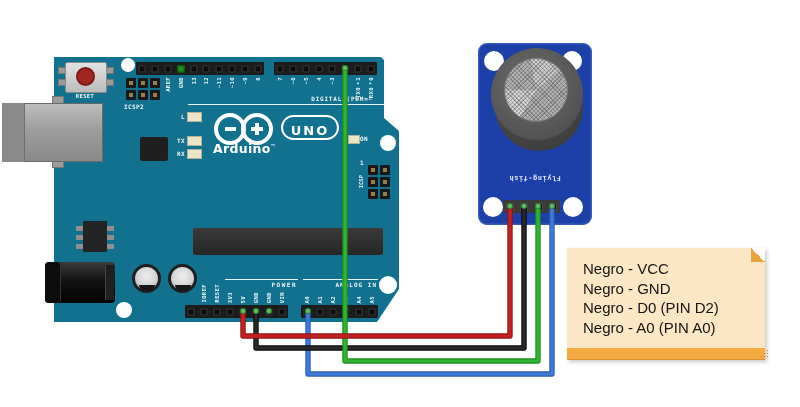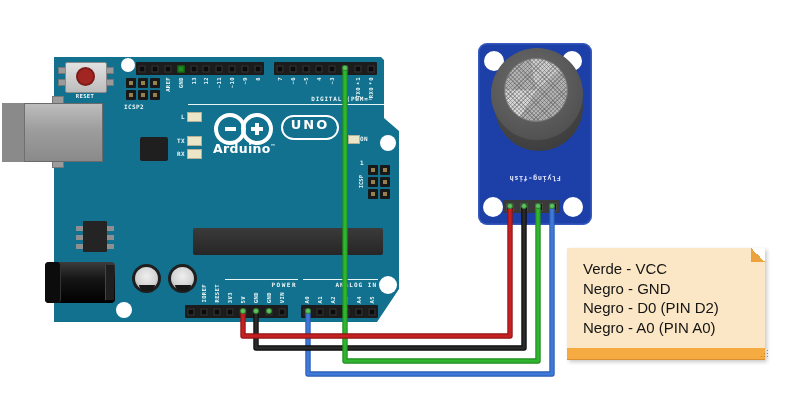--- a/index.html
+++ b/index.html
@@ -43,21 +43,21 @@
 
   .led{background:#ece6c8;border:1px solid #b5b098;}
 
   .logo-circle{width:32px;height:32px;border:4px solid #fff;border-radius:50%;box-sizing:border-box;
     display:flex;align-items:center;justify-content:center;}
   .minus{width:11px;height:4px;background:#fff;}
   .plus{position:relative;width:12px;height:12px;}
   .plus::before{content:"";position:absolute;left:0;top:4px;width:12px;height:4px;background:#fff;}
   .plus::after{content:"";position:absolute;left:4px;top:0;width:4px;height:12px;background:#fff;}
   .uno-oval{left:227px;top:58px;width:54px;height:21px;border:2.5px solid #fff;border-radius:13px;
-    display:flex;align-items:flex-start;justify-content:center;color:#fff;
+    display:flex;align-items:flex-end;justify-content:center;color:#fff;
     font:bold 13px "DejaVu Sans",sans-serif;letter-spacing:2px;}
   .brand{color:#fff;font:bold 12.5px "DejaVu Sans",sans-serif;letter-spacing:.3px;}
   .brand sup{font-size:5px;}
 
   .vert-label{writing-mode:vertical-rl;transform:rotate(180deg);
     font:bold 5.5px "DejaVu Sans Mono",monospace;color:#e8f4f4;line-height:7px;}
 
   
   .usb-body{left:0;top:8px;width:101px;height:59px;background:linear-gradient(180deg,#bdbdbd,#9d9d9d 45%,#8a8a8a);
     border:1.5px solid #6a6a6a;box-sizing:border-box;}
@@ -381,21 +381,21 @@
       <circle cx="510" cy="206" r="2.6" fill="#5ec05e" stroke="#2e7d32" stroke-width="1"></circle>
       <circle cx="524" cy="206" r="2.6" fill="#5ec05e" stroke="#2e7d32" stroke-width="1"></circle>
       <circle cx="538" cy="206" r="2.6" fill="#5ec05e" stroke="#2e7d32" stroke-width="1"></circle>
       <circle cx="552" cy="206" r="2.6" fill="#5ec05e" stroke="#2e7d32" stroke-width="1"></circle>
     </svg>
 
   <div class="abs note">
     <div class="abs note-fold"></div>
     <div class="note-text">
 
-    <div class="note-line">Verde - VCC</div>
+    <div class="note-line">Negro - VCC</div>
         <div class="note-line">Negro - GND</div>
         <div class="note-line">Negro - D0 (PIN D2)</div>
         <div class="note-line">Negro - A0 (PIN A0)</div>
       </div>
     <div class="abs note-bar"></div>
     <div class="abs note-grip"></div>
   </div>
 
 </div>
 

